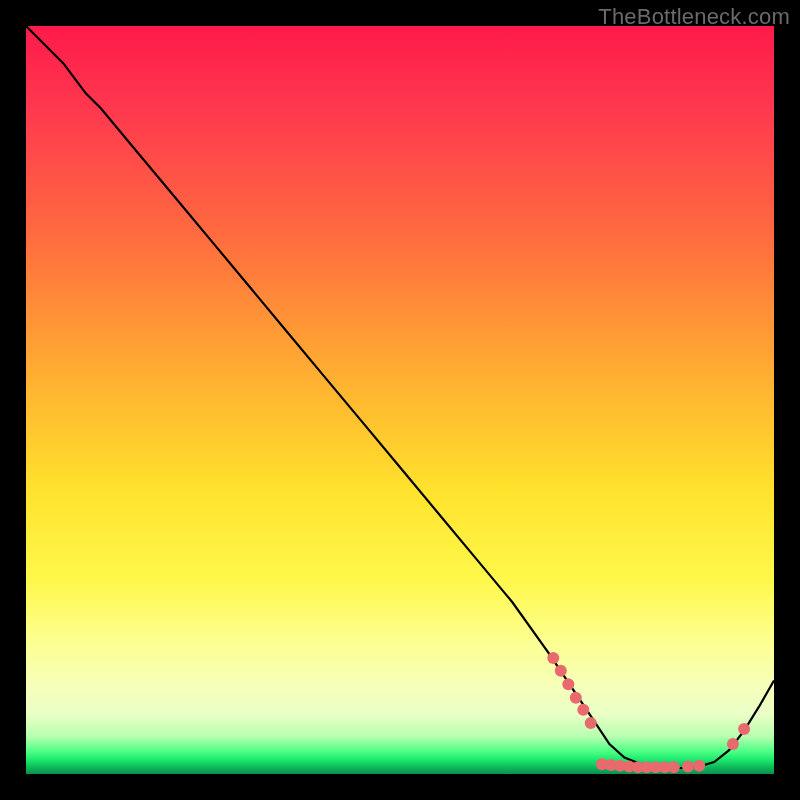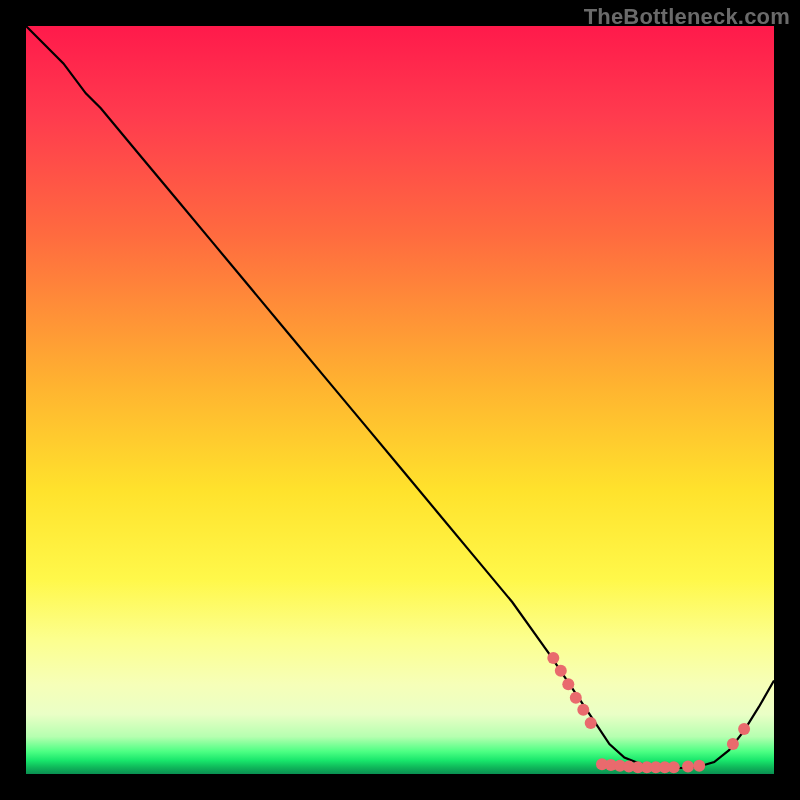--- a/index.html
+++ b/index.html
@@ -16,21 +16,21 @@
     width: 800px;
     height: 800px;
     background: #000;
   }
   .watermark {
     position: absolute;
     top: 4px;
     right: 10px;
     color: #6a6a6a;
     font-size: 22px;
-    font-weight: 700;
+    font-weight: 400;
     letter-spacing: 0.2px;
     user-select: none;
   }
   .plot-area {
     position: absolute;
     left: 26px;
     top: 26px;
     width: 748px;
     height: 748px;
     

